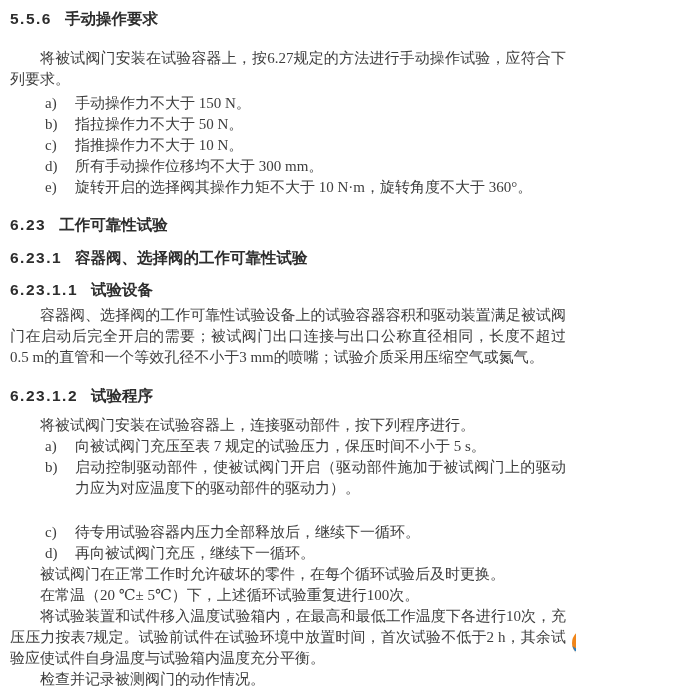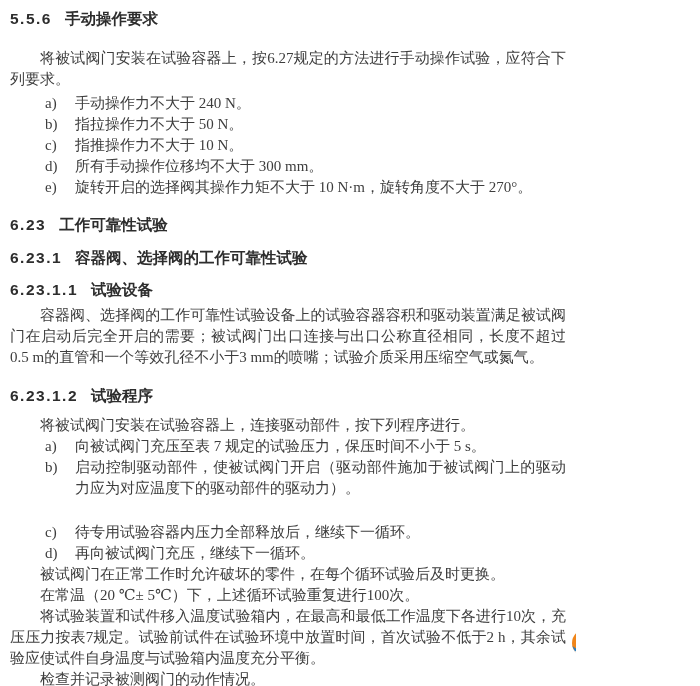--- a/index.html
+++ b/index.html
@@ -51,37 +51,37 @@
 
   <div class="heading mt-h1">
     <span class="num">5.5.6</span><span>手动操作要求</span>
   </div>
 
   <p class="para mt-intro">将被试阀门安装在试验容器上，按6.27规定的方法进行手动操作试验，应符合下列要求。</p>
 
   <div class="list mt-list1">
     <div class="li">
       <span class="label">a)</span>
-      <span class="text">手动操作力不大于 240 N。</span>
+      <span class="text">手动操作力不大于 150 N。</span>
     </div>
     <div class="li">
       <span class="label">b)</span>
       <span class="text">指拉操作力不大于 50 N。</span>
     </div>
     <div class="li">
       <span class="label">c)</span>
       <span class="text">指推操作力不大于 10 N。</span>
     </div>
     <div class="li">
       <span class="label">d)</span>
       <span class="text">所有手动操作位移均不大于 300 mm。</span>
     </div>
     <div class="li">
       <span class="label">e)</span>
-      <span class="text">旋转开启的选择阀其操作力矩不大于 10 N·m，旋转角度不大于 270°。</span>
+      <span class="text">旋转开启的选择阀其操作力矩不大于 10 N·m，旋转角度不大于 360°。</span>
     </div>
   </div>
 
   <div class="heading mt-h623">
     <span class="num">6.23</span><span>工作可靠性试验</span>
   </div>
 
   <div class="heading mt-h6231">
     <span class="num">6.23.1</span><span>容器阀、选择阀的工作可靠性试验</span>
   </div>

